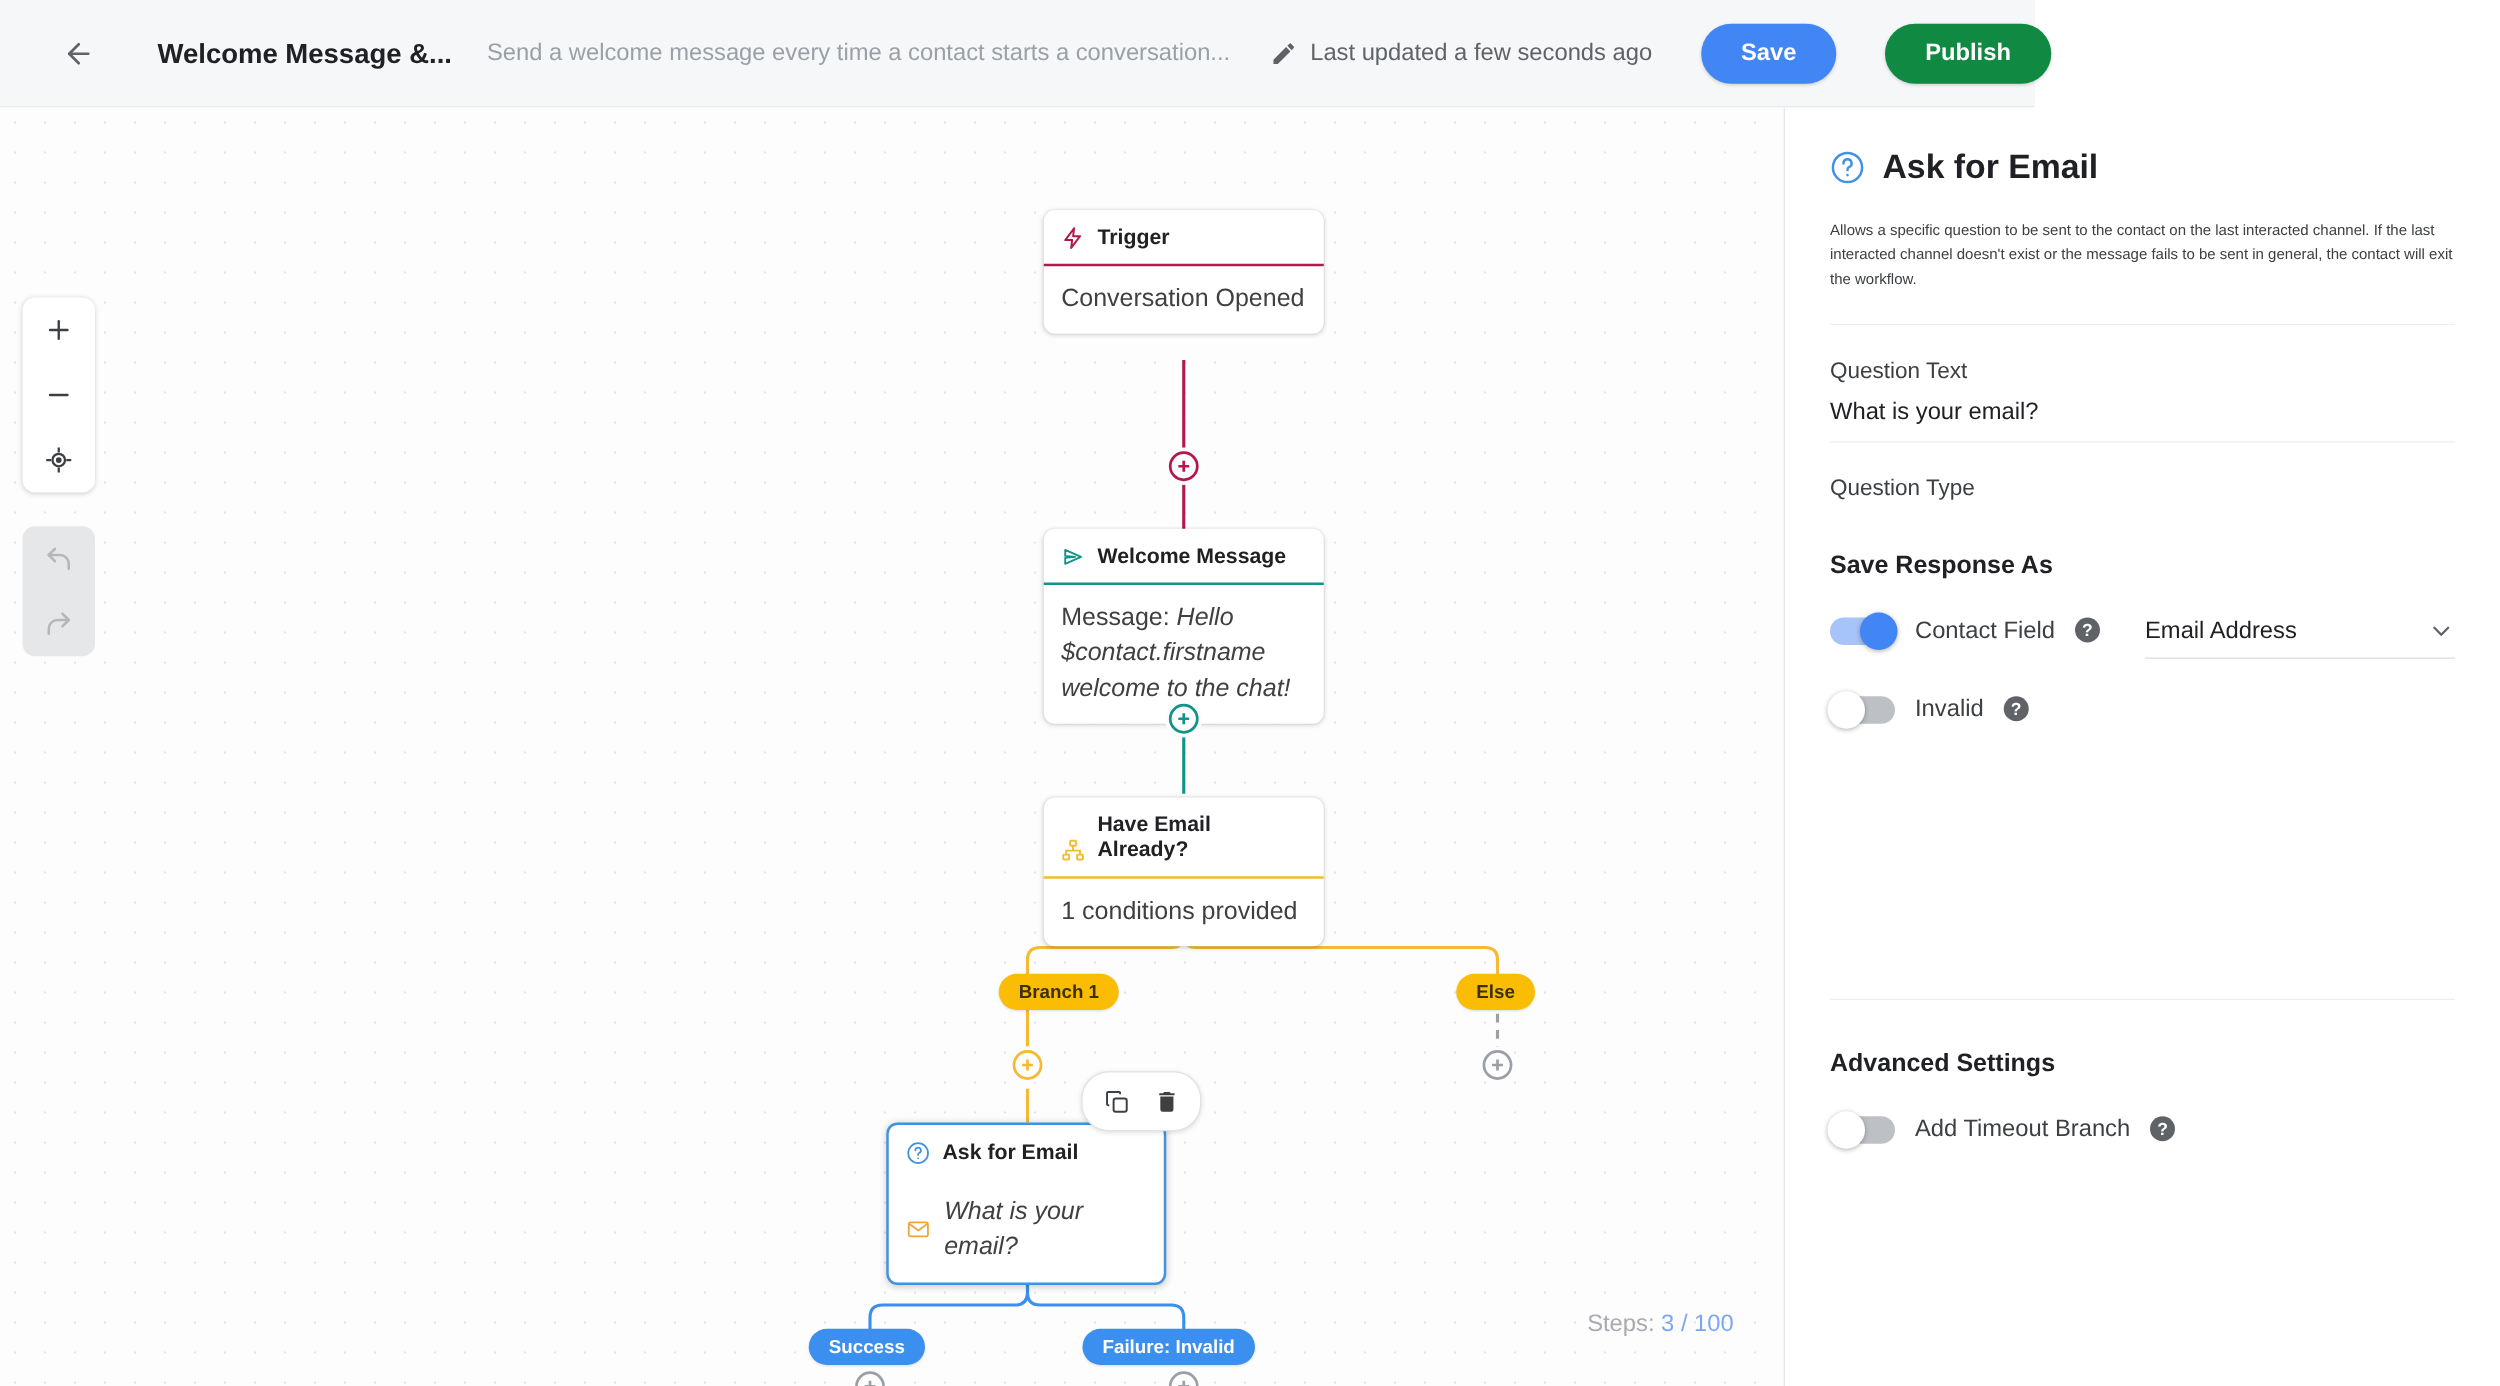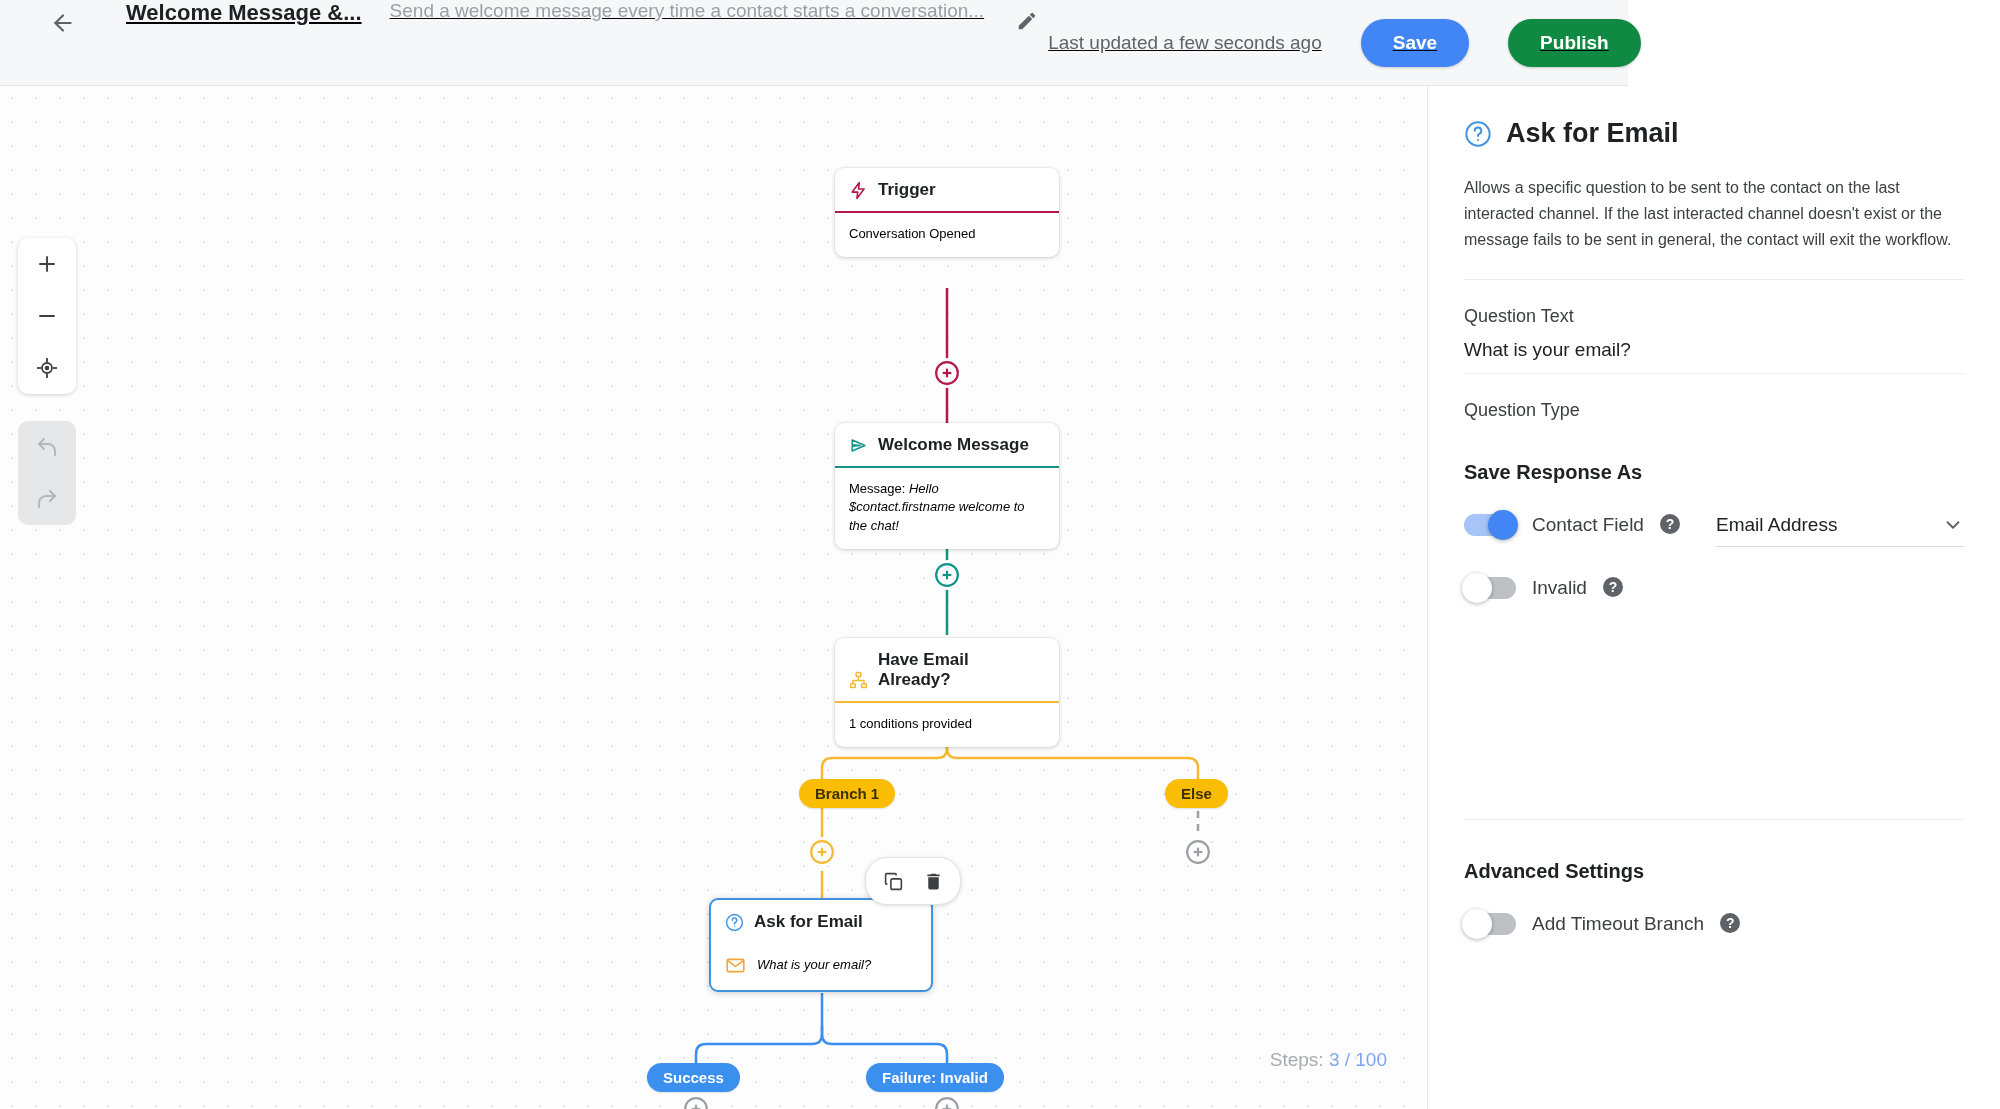--- a/index.html
+++ b/index.html
@@ -8,23 +8,22 @@
     font-family: "Liberation Sans", sans-serif;
     background: #ffffff;
     overflow: hidden;
   }
 
   
   .topbar {
     position: absolute; top: 0; left: 0; width: 1628px; height: 86px;
     background: #f6f7f8;
     border-bottom: 1px solid #e4e6e8;
-    display: flex; 
+    display: flex; align-items: center;
     padding: 0 30px;
-    text-decoration: underline;
   }
   .back-btn {
     width: 46px; height: 46px; display: flex; align-items: center; justify-content: center;
     border-radius: 50%; cursor: pointer; flex: 0 0 auto; margin-left: 10px;
   }
   .flow-title {
     font-size: 22px; font-weight: bold; color: #202124;
     margin-left: 40px; white-space: nowrap;
   }
   .flow-desc {
@@ -96,21 +95,21 @@
     width: 224px; z-index: 10; cursor: pointer;
   }
   .node-head {
     display: flex; align-items: flex-end; gap: 10px;
     padding: 12px 14px 11px 14px;
     font-size: 17px; font-weight: bold; color: #202124;
     border-bottom: 2px solid var(--accent);
   }
   .node-body {
     padding: 12px 14px 14px 14px;
-    font-size: 13px; color: #000000; line-height: 1.42;
+    font-size: 20px; color: #404040; line-height: 1.42;
   }
   .node-body.with-icon { display: flex; align-items: center; gap: 11px; }
   .node.selected {
     border: 2px solid #4193e0;
     box-shadow: 0 1px 6px rgba(0,0,0,0.20);
   }
   .node.selected .node-head { border-bottom-color: #c7dcf3; }
 
   .node-toolbar {
     position: absolute; background: #fff;
@@ -147,21 +146,21 @@
     position: absolute; top: 86px; right: 0; width: 573px; height: 1023px;
     background: #fff; border-left: 1px solid #e4e6e8;
     padding: 32px 36px 0 36px; overflow: hidden;
   }
   .panel-title {
     display: flex; align-items: center; gap: 14px;
     font-size: 27px; font-weight: bold; color: #202124;
     margin-bottom: 26px;
   }
   .panel-desc {
-    font-size: 16px; color: #3c4043; line-height: 1.62;
+    font-size: 12px; color: #3c4043; line-height: 1.62;
     padding-bottom: 26px; border-bottom: 1px solid #eceef0;
   }
   .field-label {
     font-size: 18px; color: #3c4043; margin-top: 26px; margin-bottom: 12px;
   }
   .field-value-row {
     display: flex; align-items: center; gap: 12px;
     font-size: 19px; color: #202124;
     padding-bottom: 12px; border-bottom: 1px solid #eceef0;
     cursor: pointer;

